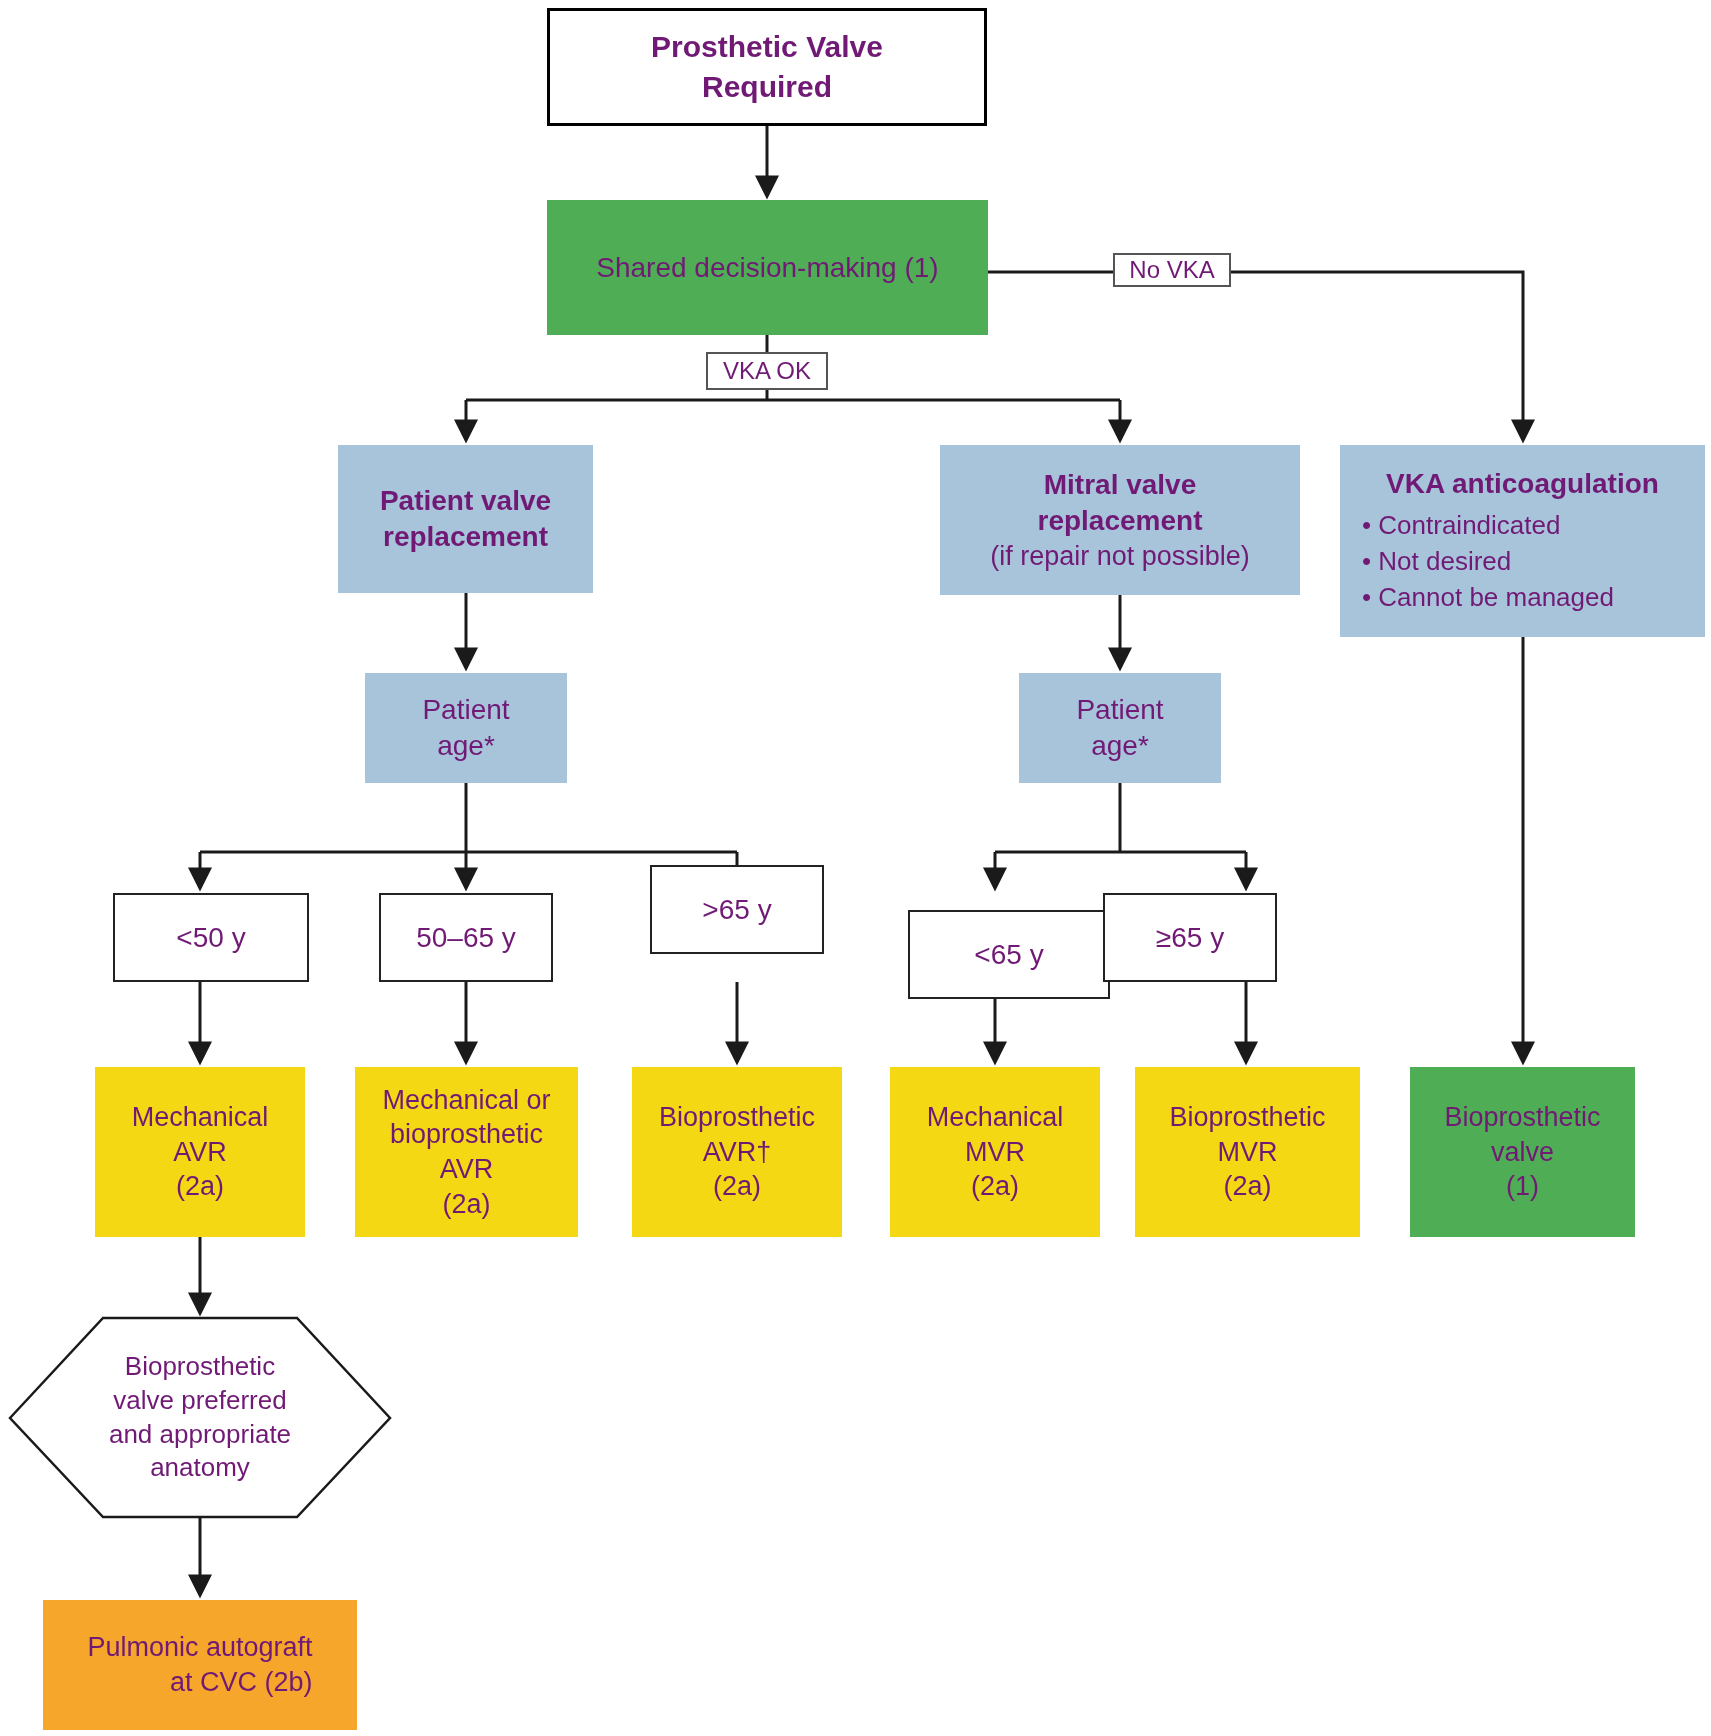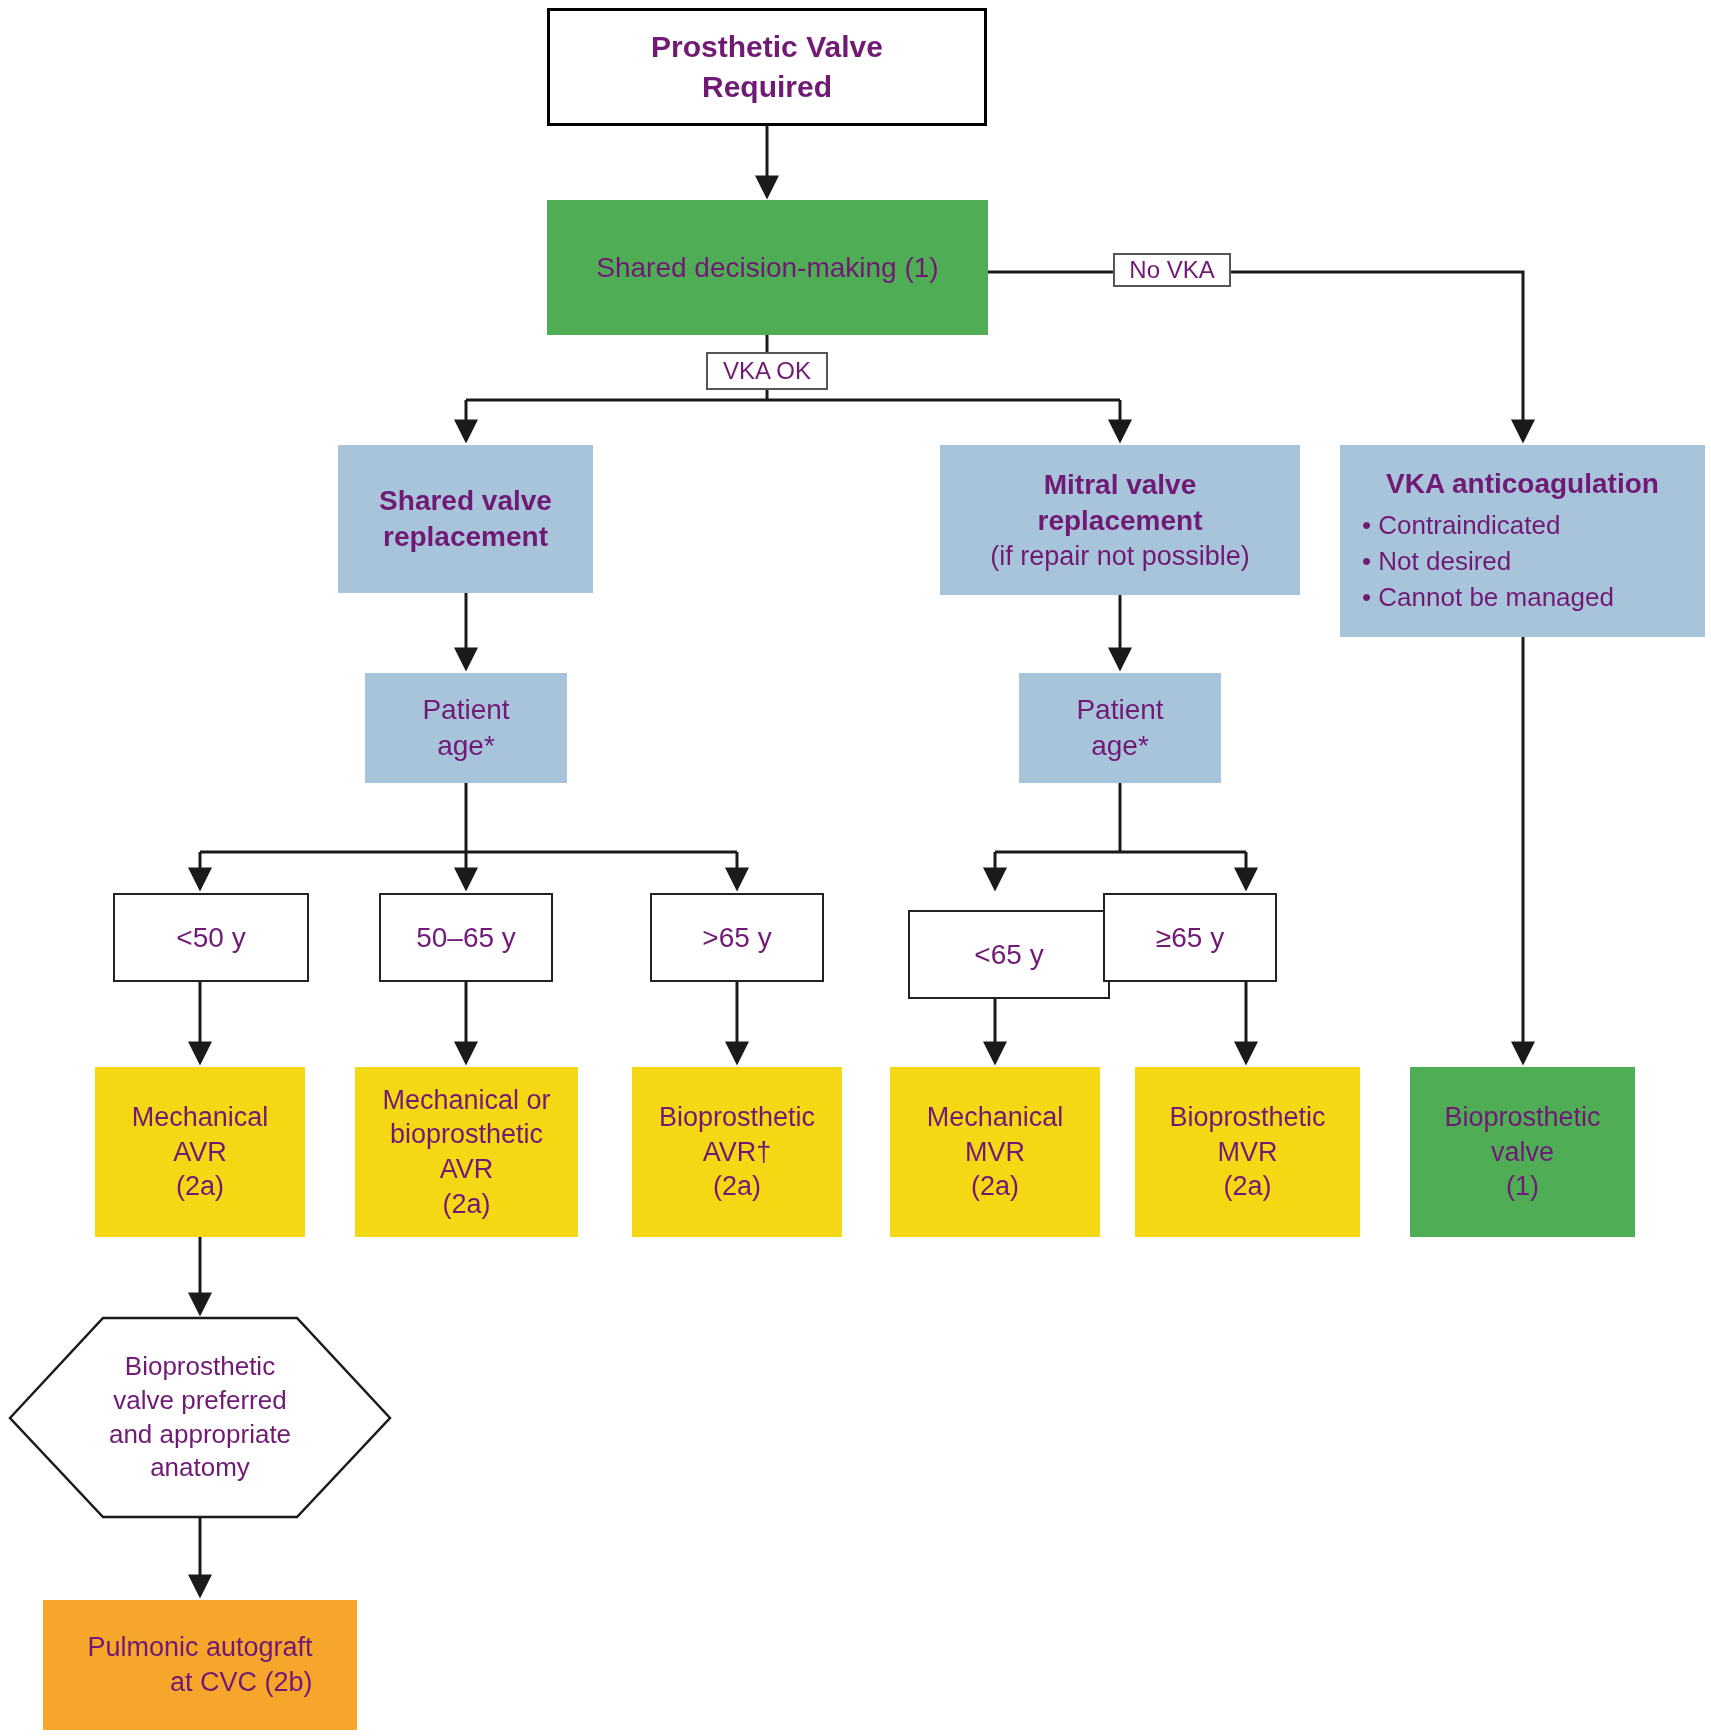--- a/index.html
+++ b/index.html
@@ -90,21 +90,21 @@
   </svg>
 
   <div class="node start" style="left:547px; top:8px; width:440px; height:118px;">Prosthetic Valve
 Required</div>
 
   <div class="node green" style="left:547px; top:200px; width:441px; height:135px;">Shared decision-making (1)</div>
 
   <div class="edge-label" style="left:1113px; top:253px; width:118px; height:34px;">No VKA</div>
   <div class="edge-label" style="left:706px; top:352px; width:122px; height:38px;">VKA OK</div>
 
-  <div class="node blue boldtitle" style="left:338px; top:445px; width:255px; height:148px;">Shared valve
+  <div class="node blue boldtitle" style="left:338px; top:445px; width:255px; height:148px;">Patient valve
 replacement</div>
 
   <div class="node blue mitral" style="left:940px; top:445px; width:360px; height:150px;justify-content:center;">
     <div class="boldtitle" style="white-space:pre-line;">Mitral valve
 replacement</div>
     <div class="mitral-sub">(if repair not possible)</div>
   </div>
 
   <div class="node blue vka-box" style="left:1340px; top:445px; width:365px; height:192px;">
     <div class="vka-title">VKA anticoagulation</div>
@@ -113,21 +113,21 @@
     <div class="vka-bullet">Cannot be managed</div>
   </div>
 
   <div class="node blue" style="left:365px; top:673px; width:202px; height:110px; font-size:28px;">Patient
 age*</div>
   <div class="node blue" style="left:1019px; top:673px; width:202px; height:110px; font-size:28px;">Patient
 age*</div>
 
   <div class="node whitebox" style="left:113px; top:893px; width:196px; height:89px;">&lt;50 y</div>
   <div class="node whitebox" style="left:379px; top:893px; width:174px; height:89px;">50–65 y</div>
-  <div class="node whitebox" style="left:650px; top:893px; width:174px; height:89px;">&gt;65 y</div>
+  <div class="node whitebox" style="left:650px; top:865px; width:174px; height:89px;">&gt;65 y</div>
   <div class="node whitebox" style="left:908px; top:910px; width:202px; height:89px;">&lt;65 y</div>
   <div class="node whitebox" style="left:1103px; top:893px; width:174px; height:89px;">≥65 y</div>
 
   <div class="node yellow" style="left:95px; top:1067px; width:210px; height:170px;">Mechanical
 AVR
 (2a)</div>
   <div class="node yellow" style="left:355px; top:1067px; width:223px; height:170px;">Mechanical or
 bioprosthetic
 AVR
 (2a)</div>

